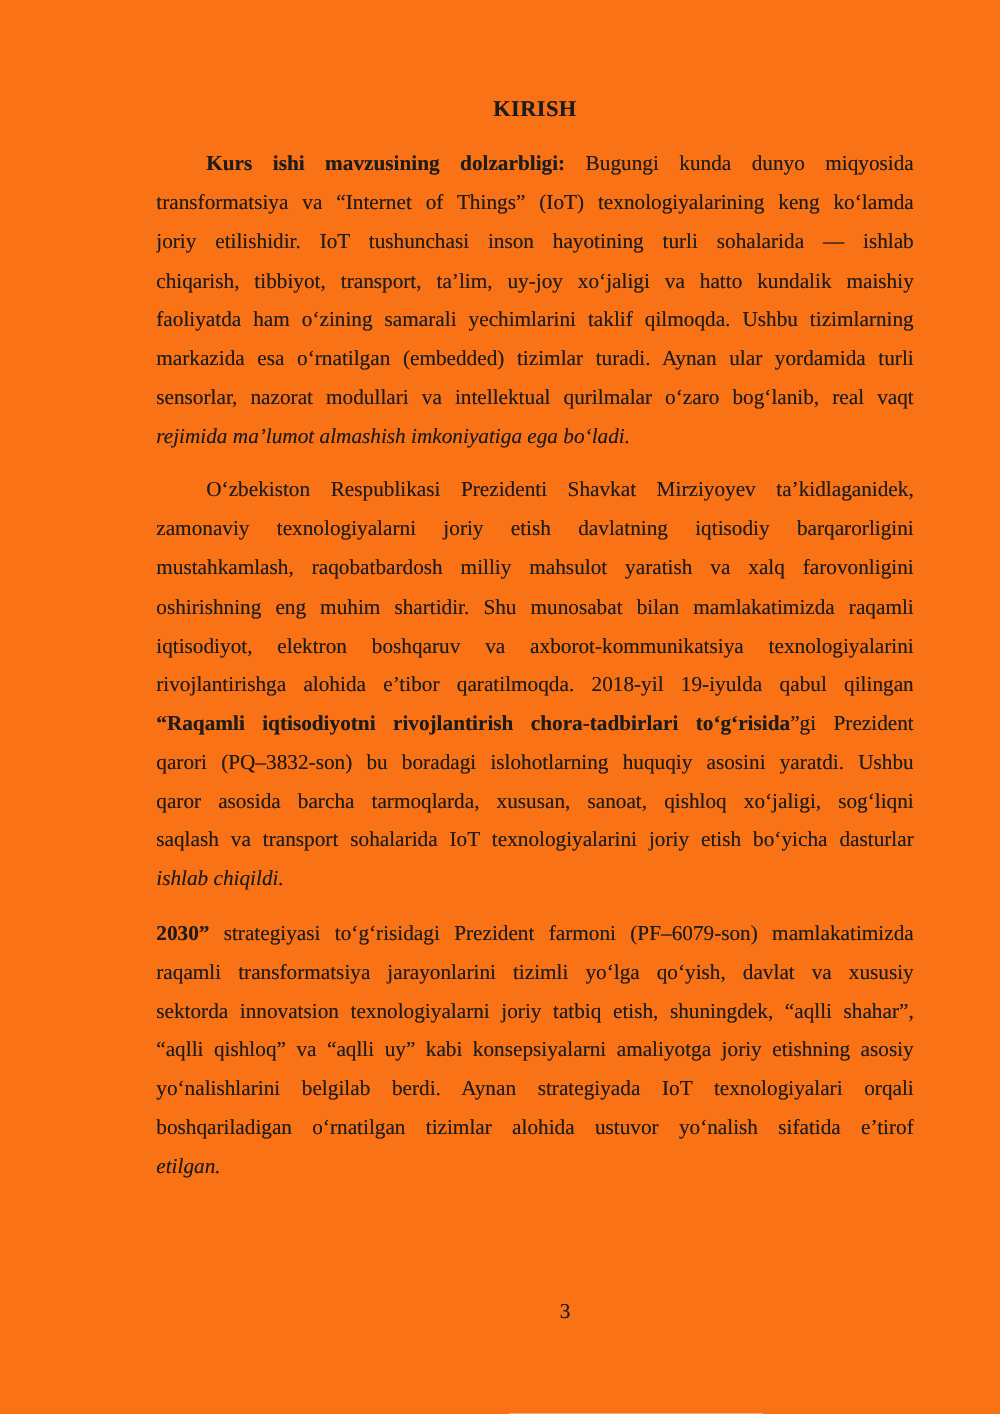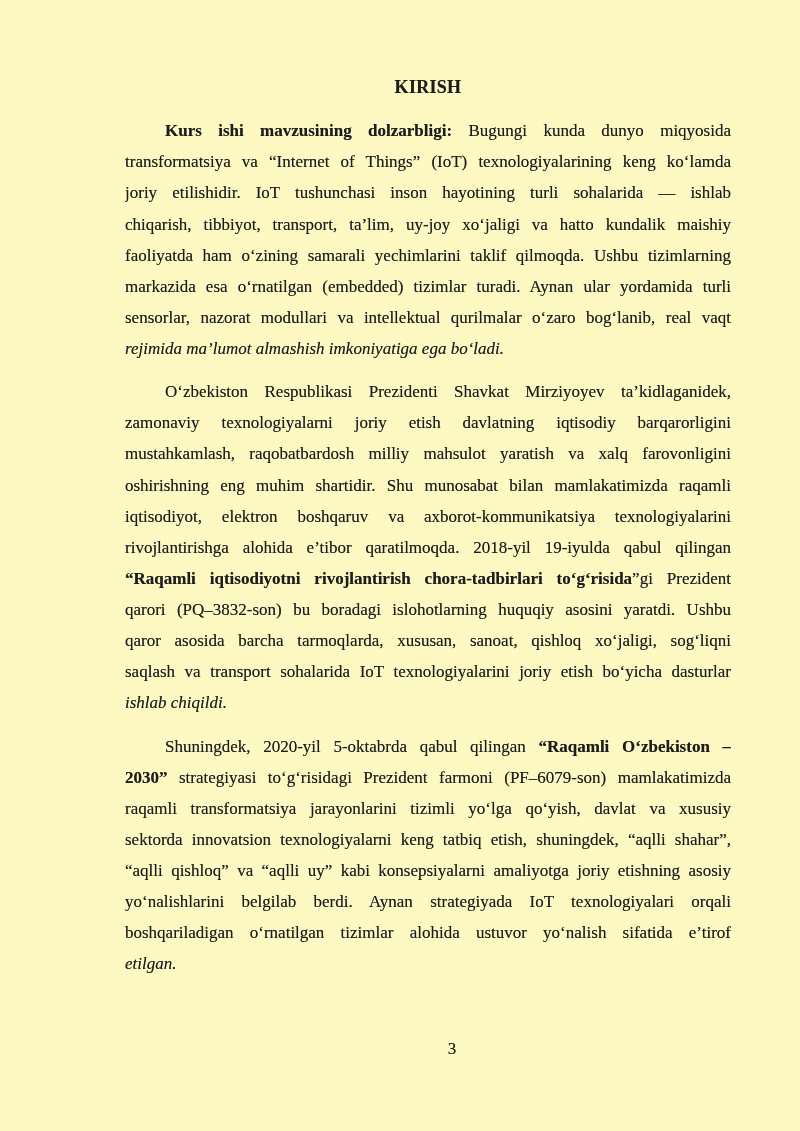--- a/index.html
+++ b/index.html
@@ -58,21 +58,21 @@
     height: 31px;
     line-height: 31px;
     text-align: center;
     font-size: 17px;
     text-shadow: 0 0 0.5px rgba(25,25,25,0.55);
   }
 </style>
 </head>
 <body>
 
-<div class="page" style="background: #fef9c3; color: rgb(28, 28, 28);">
+<div class="page" style="background: #f97316; color: rgb(28, 28, 28);">
   <div class="content">
     <div class="doc-title">KIRISH</div>
     <div>
         <div class="paragraph">
           <div class="line indent"><b>Kurs ishi mavzusining dolzarbligi:</b><span> Bugungi kunda dunyo miqyosida</span></div>
           <div class="line"><span>transformatsiya va “Internet of Things” (IoT) texnologiyalarining keng ko‘lamda</span></div>
           <div class="line"><span>joriy etilishidir. IoT tushunchasi inson hayotining turli sohalarida — ishlab</span></div>
           <div class="line"><span>chiqarish, tibbiyot, transport, ta’lim, uy-joy xo‘jaligi va hatto kundalik maishiy</span></div>
           <div class="line"><span>faoliyatda ham o‘zining samarali yechimlarini taklif qilmoqda. Ushbu tizimlarning</span></div>
           <div class="line"><span>markazida esa o‘rnatilgan (embedded) tizimlar turadi. Aynan ular yordamida turli</span></div>
@@ -86,24 +86,23 @@
           <div class="line"><span>oshirishning eng muhim shartidir. Shu munosabat bilan mamlakatimizda raqamli</span></div>
           <div class="line"><span>iqtisodiyot, elektron boshqaruv va axborot-kommunikatsiya texnologiyalarini</span></div>
           <div class="line"><span>rivojlantirishga alohida e’tibor qaratilmoqda. 2018-yil 19-iyulda qabul qilingan</span></div>
           <div class="line"><b>“Raqamli iqtisodiyotni rivojlantirish chora-tadbirlari to‘g‘risida</b><span>”gi Prezident</span></div>
           <div class="line"><span>qarori (PQ–3832-son) bu boradagi islohotlarning huquqiy asosini yaratdi. Ushbu</span></div>
           <div class="line"><span>qaror asosida barcha tarmoqlarda, xususan, sanoat, qishloq xo‘jaligi, sog‘liqni</span></div>
           <div class="line"><span>saqlash va transport sohalarida IoT texnologiyalarini joriy etish bo‘yicha dasturlar</span></div>
           <div class="line last"><span>ishlab chiqildi.</span></div>
         </div>
         <div class="paragraph">
-          <div class="line indent"><span>Shuningdek, 2020-yil 5-oktabrda qabul qilingan </span><b>“Raqamli O‘zbekiston –</b></div>
           <div class="line"><b>2030”</b><span> strategiyasi to‘g‘risidagi Prezident farmoni (PF–6079-son) mamlakatimizda</span></div>
           <div class="line"><span>raqamli transformatsiya jarayonlarini tizimli yo‘lga qo‘yish, davlat va xususiy</span></div>
-          <div class="line"><span>sektorda innovatsion texnologiyalarni keng tatbiq etish, shuningdek, “aqlli shahar”,</span></div>
+          <div class="line"><span>sektorda innovatsion texnologiyalarni joriy tatbiq etish, shuningdek, “aqlli shahar”,</span></div>
           <div class="line"><span>“aqlli qishloq” va “aqlli uy” kabi konsepsiyalarni amaliyotga joriy etishning asosiy</span></div>
           <div class="line"><span>yo‘nalishlarini belgilab berdi. Aynan strategiyada IoT texnologiyalari orqali</span></div>
           <div class="line"><span>boshqariladigan o‘rnatilgan tizimlar alohida ustuvor yo‘nalish sifatida e’tirof</span></div>
           <div class="line last"><span>etilgan.</span></div>
         </div>
       </div>
   </div>
   <div class="page-number">3</div>
 </div>
 

